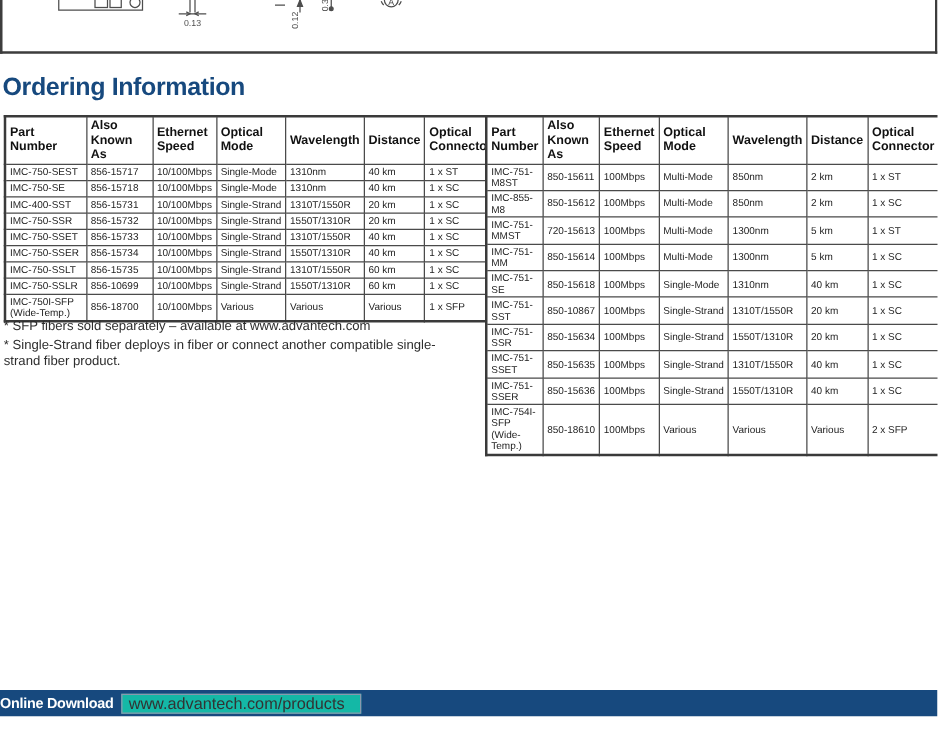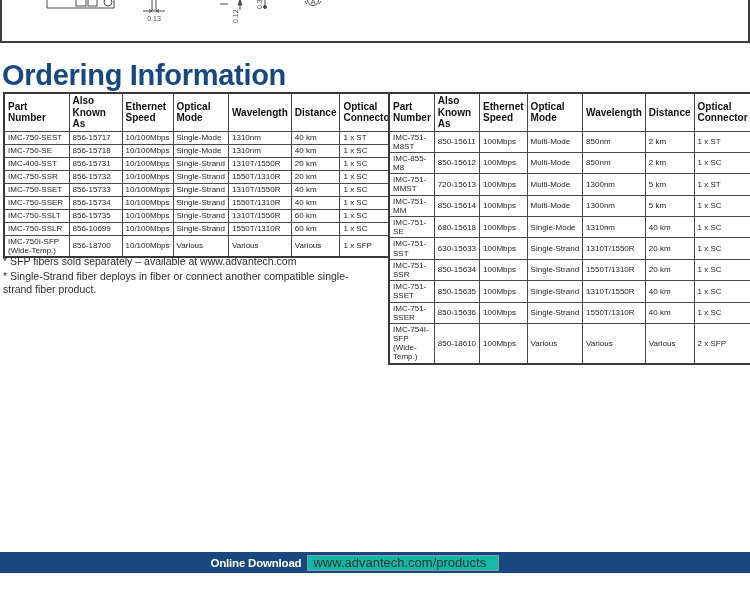--- a/index.html
+++ b/index.html
@@ -17,21 +17,21 @@
     border-left:2px solid #3d3d3d;
     border-right:2px solid #3d3d3d;
     border-bottom:2px solid #3d3d3d;
     background:#fff;
   }
   .top-box svg{display:block;}
   .dim-text{fill:#4d4d4d;font-family:"Liberation Sans",sans-serif;font-size:7px;}
   
   .page-title{
     position:absolute;left:2px;top:59px;margin:0;
-    font-size:29px;font-weight:bold;letter-spacing:-0.3px;
+    font-size:20px;font-weight:bold;letter-spacing:-0.3px;
     color:#17497E;
   }
   
   .order-table{
     position:absolute;top:92px;
     border-collapse:collapse;table-layout:fixed;
     border:2px solid #3a3a3a;
     font-size:8px;color:#1d1d1d;
     background:#fff;
   }
@@ -54,21 +54,21 @@
   .footnotes{
     position:absolute;left:3px;top:255px;width:372px;
     font-size:10.5px;line-height:1.3;color:#2e2e2e;
   }
   .footnotes p{margin:0 0 1px 0;}
   
   .footer-bar{
     position:absolute;left:0;top:552px;
     width:750px;height:21px;
     background:#17497E;
-    display:flex;align-items:center;justify-content:center;
+    display:flex;align-items:center;justify-content:flex-start;
     gap:6px;padding-right:40px;box-sizing:border-box;
   }
   .footer-label{
     color:#ffffff;font-weight:bold;font-size:11.5px;
     letter-spacing:-0.2px;white-space:nowrap;
   }
   .footer-url-box{
     width:192px;height:16px;box-sizing:border-box;
     background:#14b8a6;border:1px solid #8a99ad;
     font-size:13px;line-height:14px;color:#333333;
@@ -276,30 +276,30 @@
         <td>IMC-751-MM</td>
         <td>850-15614</td>
         <td>100Mbps</td>
         <td>Multi-Mode</td>
         <td>1300nm</td>
         <td>5 km</td>
         <td>1 x SC</td>
       </tr>
       <tr>
         <td>IMC-751-SE</td>
-        <td>680-15618</td>
+        <td>850-15618</td>
         <td>100Mbps</td>
         <td>Single-Mode</td>
         <td>1310nm</td>
         <td>40 km</td>
         <td>1 x SC</td>
       </tr>
       <tr>
         <td>IMC-751-SST</td>
-        <td>630-15633</td>
+        <td>850-10867</td>
         <td>100Mbps</td>
         <td>Single-Strand</td>
         <td>1310T/1550R</td>
         <td>20 km</td>
         <td>1 x SC</td>
       </tr>
       <tr>
         <td>IMC-751-SSR</td>
         <td>850-15634</td>
         <td>100Mbps</td>

